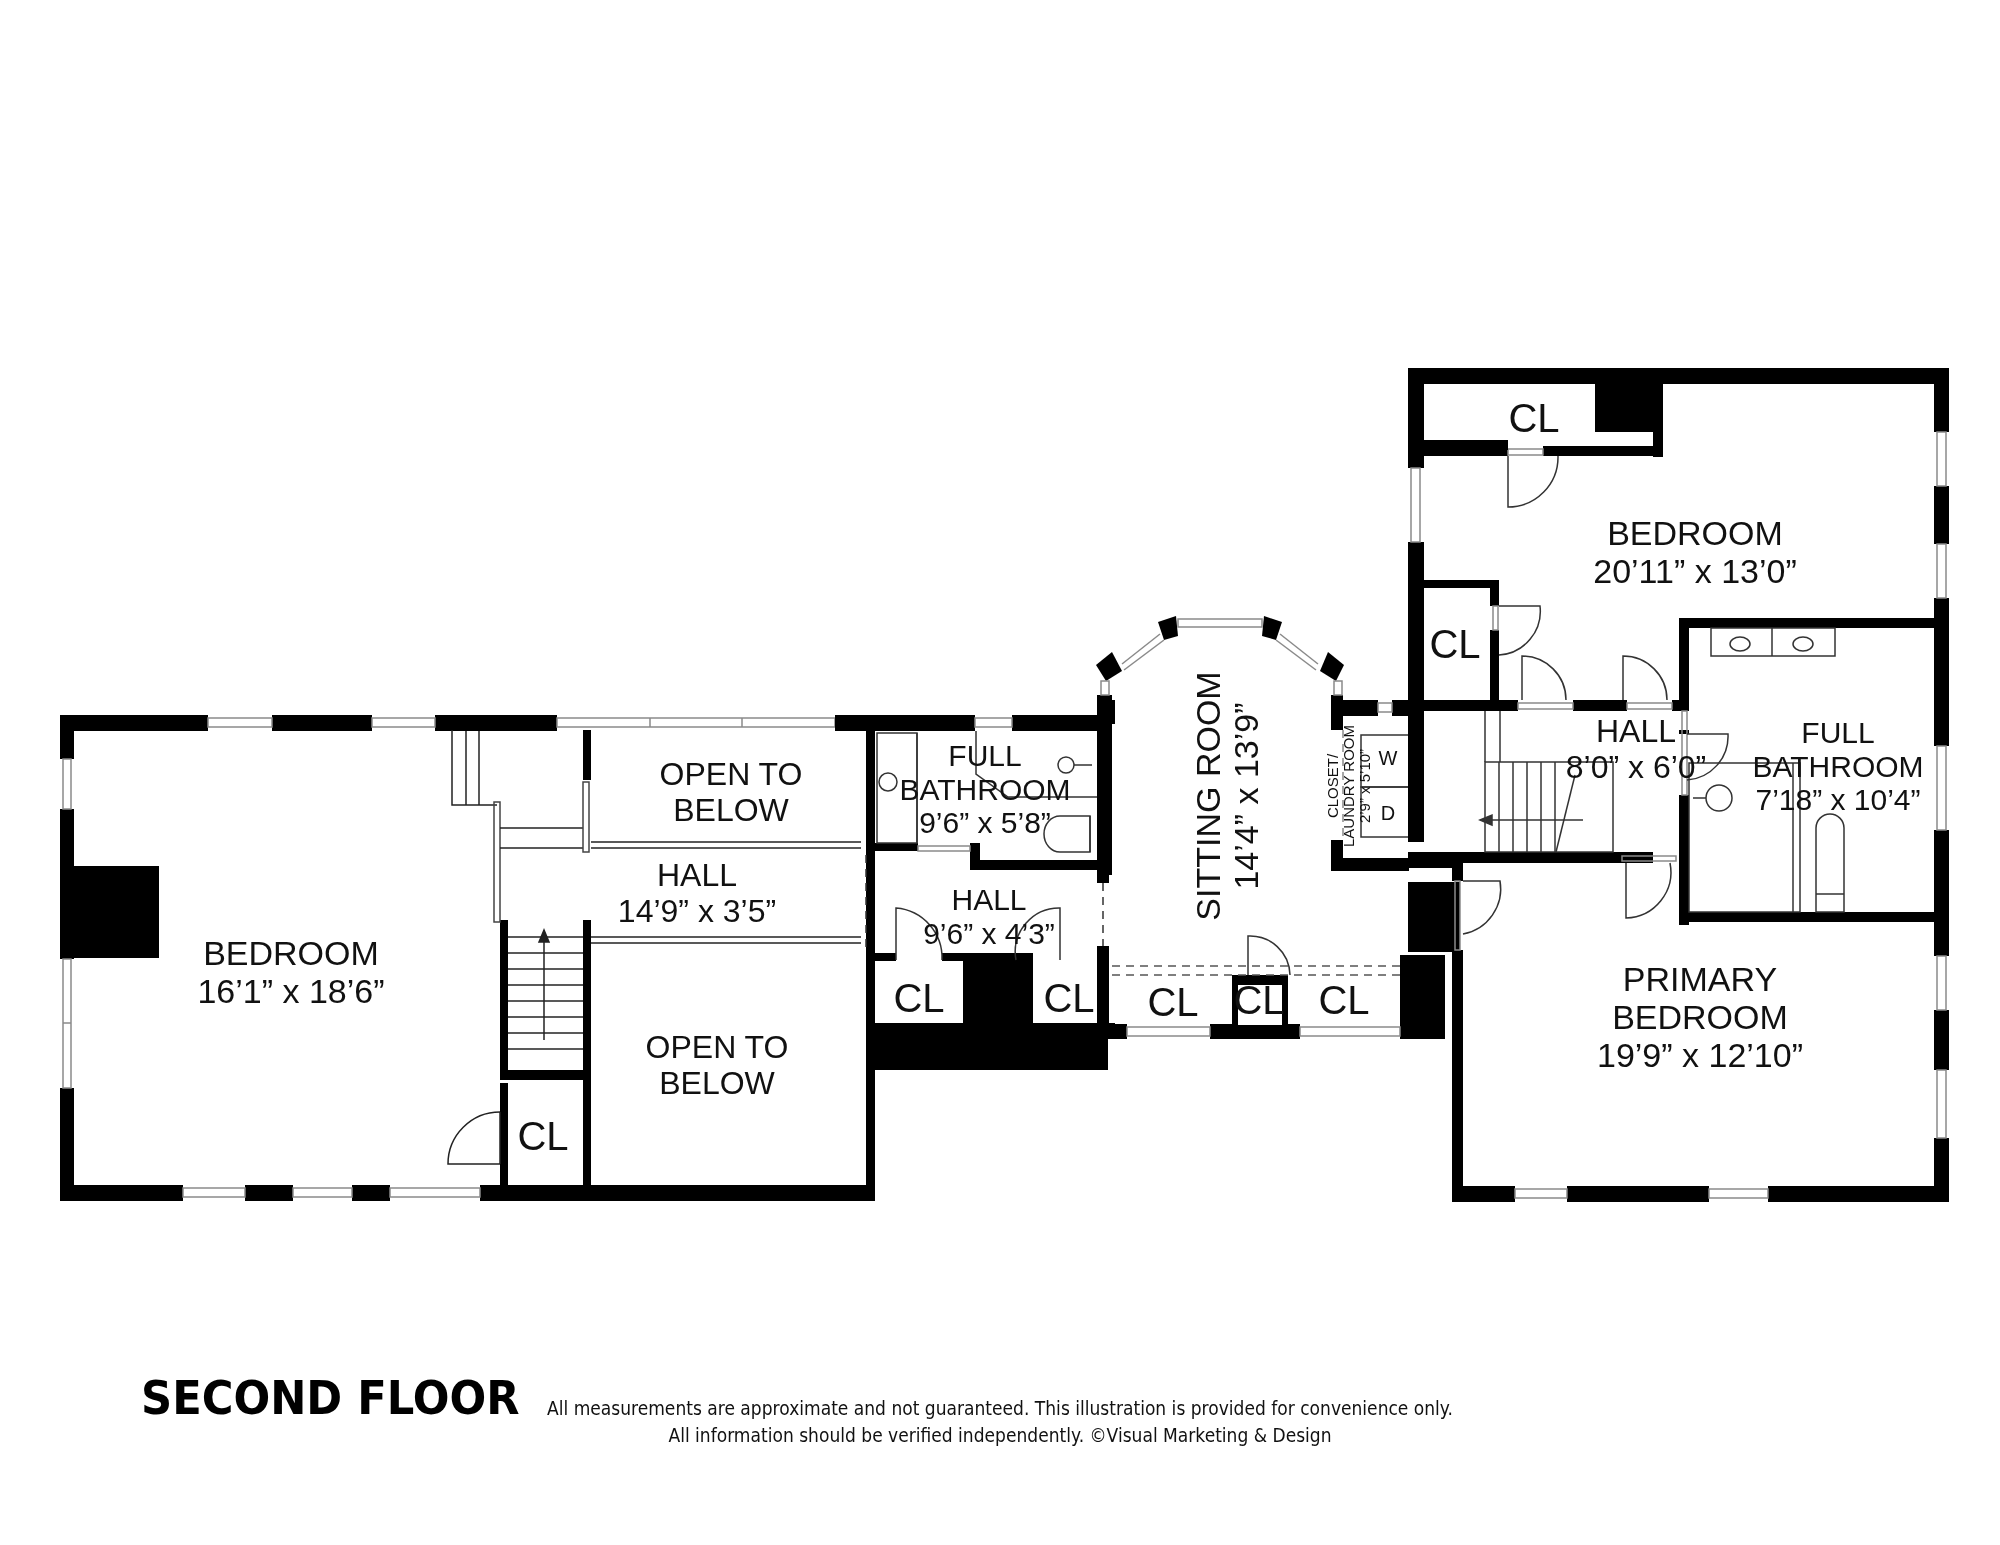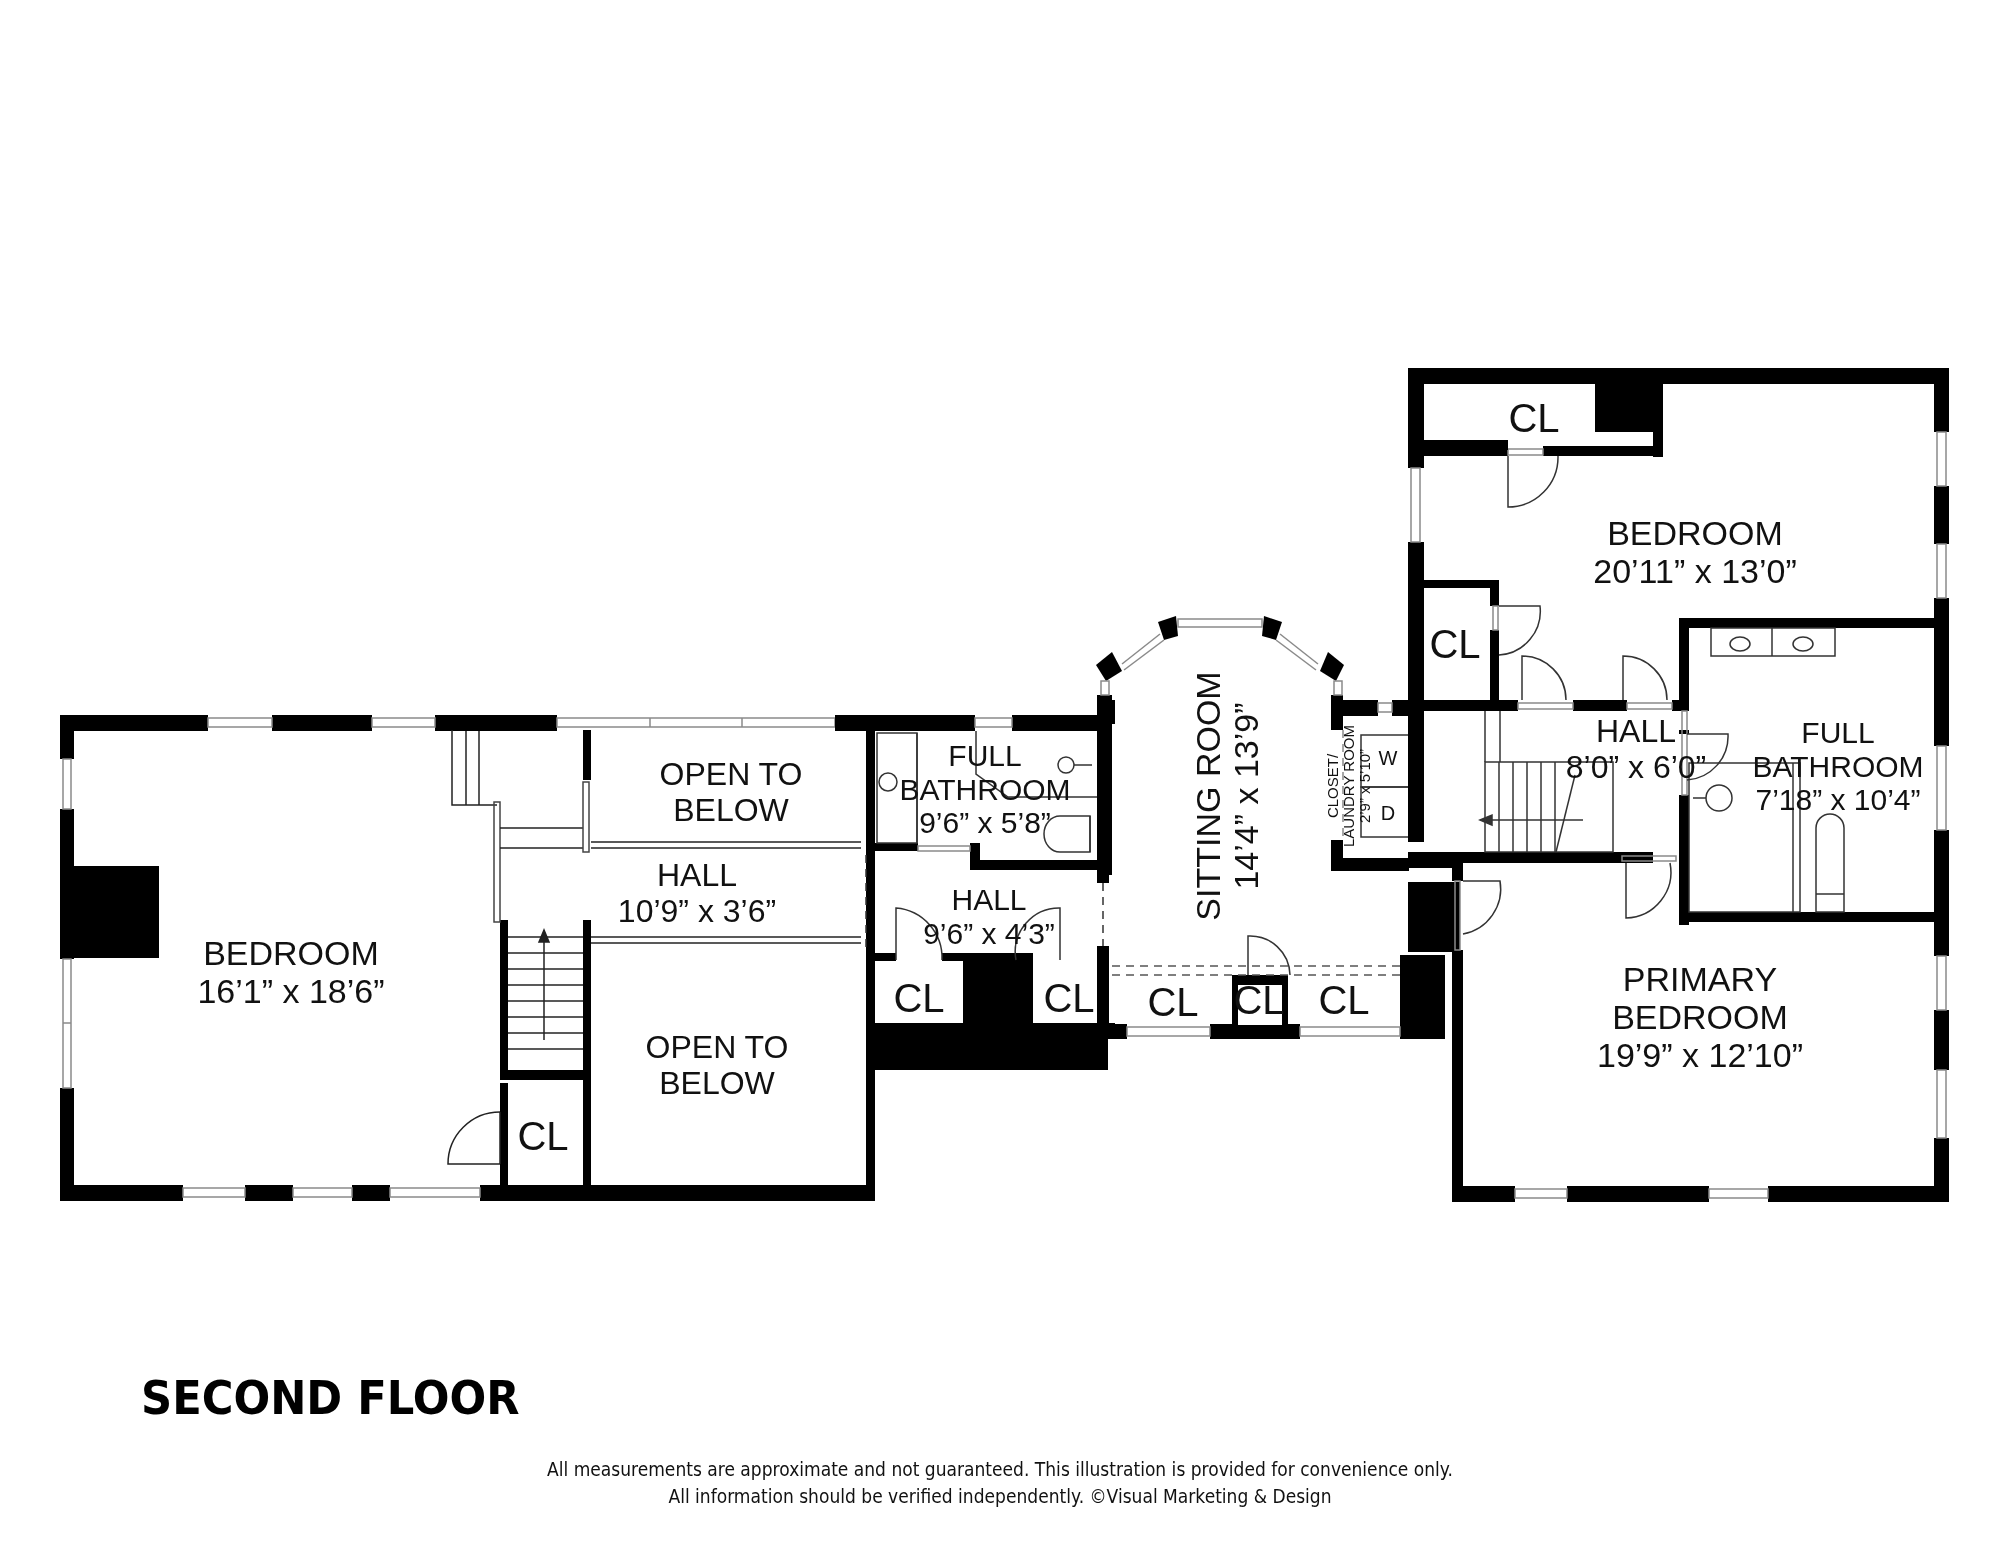--- a/index.html
+++ b/index.html
@@ -7,21 +7,21 @@
   #plan { position:absolute; left:0; top:0; width:2000px; height:1545px; }
   .lbl { position:absolute; text-align:center; font-family:"Liberation Sans", sans-serif; color:#111; line-height:1.12; white-space:nowrap; transform:translate(-50%,-50%); }
   .lbl span { display:block; }
   .room-lg { font-size:34px; }
   .room-md { font-size:32px; }
   .room-sm { font-size:30px; }
   .cl { font-size:40px; }
   .tiny { font-size:15px; line-height:1.05; }
   .vert { transform:translate(-50%,-50%) rotate(-90deg); }
   #floor-title { position:absolute; left:141px; top:1370px; font-family:"DejaVu Sans", sans-serif; font-weight:bold; font-size:47px; letter-spacing:0px; color:#000; transform:scaleX(0.92); transform-origin:left; }
-  #disclaimer { position:absolute; left:0; width:2000px; top:1456px; text-align:center; font-family:"DejaVu Sans", sans-serif; font-size:19px; color:#111; line-height:27px; }
+  #disclaimer { position:absolute; left:0; width:2000px; top:1395px; text-align:center; font-family:"DejaVu Sans", sans-serif; font-size:19px; color:#111; line-height:27px; }
   #disclaimer span { display:block; transform:scaleX(0.9); }
 </style>
 </head>
 <body>
 
 <svg id="plan" viewBox="0 0 2000 1545" xmlns="http://www.w3.org/2000/svg">
   <defs>
     <g id="win-h">
         <rect x="0" y="-5" width="1" height="10" fill="#fff"></rect>
       </g>
@@ -281,21 +281,21 @@
   <span>BELOW</span>
 </div>
 
 <div class="lbl room-md" style="left:717px; top:1066px;">
   <span>OPEN TO</span>
   <span>BELOW</span>
 </div>
 
 <div class="lbl room-md" style="left:697px; top:894px;">
   <span>HALL</span>
-  <span>10’9” x 3’6”</span>
+  <span>14’9” x 3’5”</span>
 </div>
 
 <div class="lbl cl" style="left:543px; top:1136px;">CL</div>
 
 <div class="lbl room-sm" style="left:985px; top:789px;">
   <span>FULL</span>
   <span>BATHROOM</span>
   <span>9’6” x 5’8”</span>
 </div>
 

